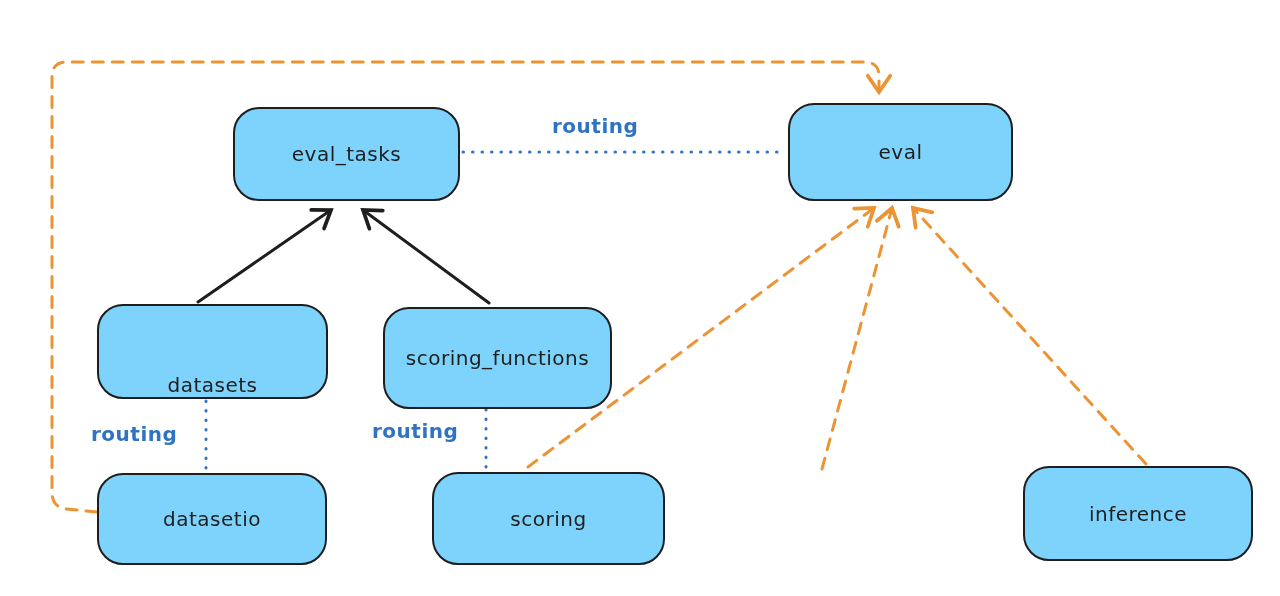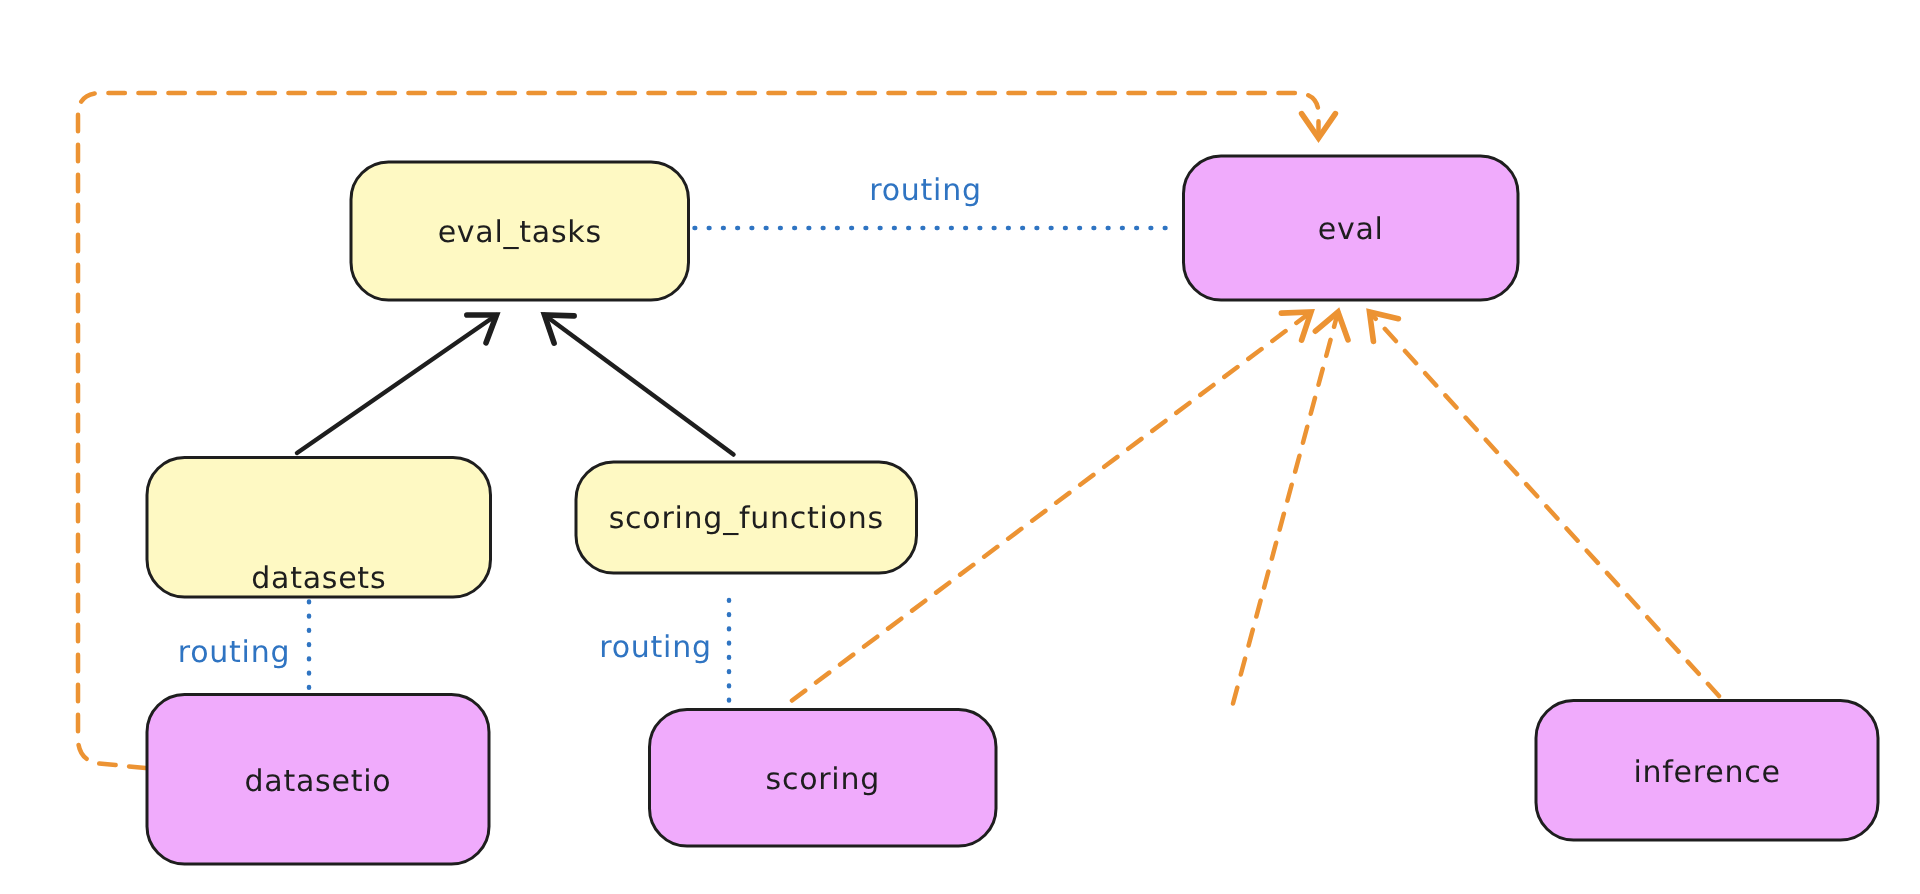--- a/index.html
+++ b/index.html
@@ -25,39 +25,39 @@
     box-sizing: border-box;
     border: 2.5px solid #1e1e1e;
     border-radius: 26px;
     display: flex;
     align-items: center;
     justify-content: center;
     font-size: 20px;
     color: #1e1e1e;
     letter-spacing: 0.5px;
   }
-  .node.blue  { background: #fef9c3; }
-  .node.green { background: #f0abfc; align-items: center; }
+  .node.blue  { background: #7dd3fc; }
+  .node.green { background: #7dd3fc; align-items: center; }
 
   .edge-label {
     position: absolute;
     width: 130px;
-    text-align: center;
+    text-align: left;
     font-size: 20px;
-    font-weight: normal;
+    font-weight: bold;
     color: #2f74c2;
     letter-spacing: 0.5px;
   }
 
   
   #n-eval_tasks        { left: 233px; top: 107px; width: 227px; height: 94px; }
   #n-eval              { left: 788px; top: 103px; width: 225px; height: 98px; }
   #n-datasets          { left:  97px; top: 304px; width: 231px; height: 95px; align-items: flex-end; }
-  #n-scoring_functions { left: 383px; top: 307px; width: 229px; height: 76px; }
-  #n-datasetio         { left:  97px; top: 462px; width: 230px; height: 115px; }
+  #n-scoring_functions { left: 383px; top: 307px; width: 229px; height: 102px; }
+  #n-datasetio         { left:  97px; top: 473px; width: 230px; height: 92px; }
   #n-scoring           { left: 385px; top: 472px; width: 233px; height: 93px; margin-left: 47px; }
   #n-agents            { left: 710px; top: 471px; width: 232px; height: 94px; }
   #n-inference         { left: 1023px; top: 466px; width: 230px; height: 95px; }
 
   #lbl-routing-top  { left: 552px; top: 114px; }
   #lbl-routing-left { left:  91px; top: 422px; }
   #lbl-routing-mid  { left: 372px; top: 419px; }
 </style>
 </head>
 <body>

